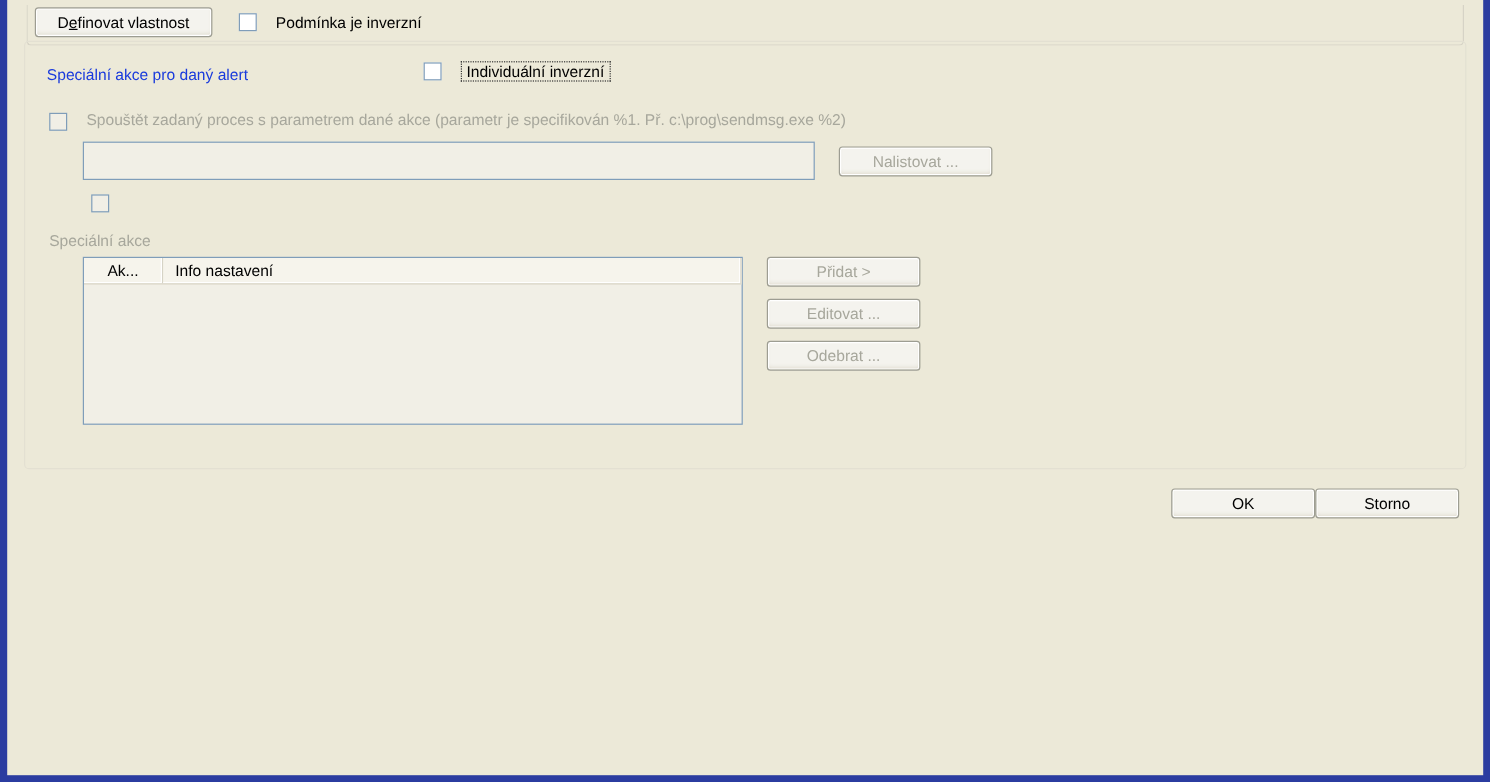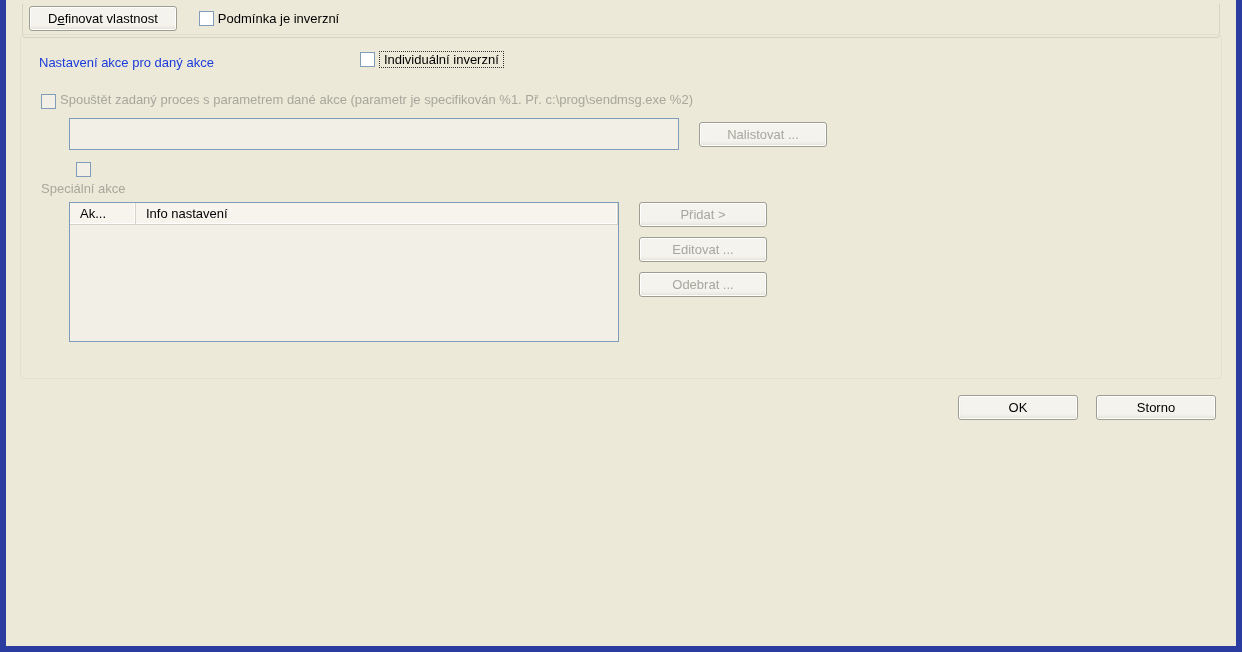--- a/index.html
+++ b/index.html
@@ -40,21 +40,21 @@
       font: inherit;
       color: #000;
       box-shadow: inset 0 0 0 1px #fff, inset 0 -3px 4px -2px #d7d2c2;
       cursor: pointer;
     }
     button.xp.disabled { color: #a7a79c; cursor: default; }
     button.xp .ul { text-decoration: underline; }
     .chk {
       display: inline-flex;
       align-items: center;
-      gap: 4px;
+      gap: 16px;
     }
     .chkbox {
       width: 15px; height: 15px;
       background: #fff;
       border: 1px solid #7f9db9;
       display: inline-block;
     }
     .chkbox.disabled { background: #f1efe6; }
     .grouptitle {
       color: #1a3bdc;
@@ -104,25 +104,24 @@
       border-bottom: 1px solid #d6d3c6;
       background: #ece9d8;
     }
     .lvcol {
       padding: 3px 10px;
       color: #000;
       border-right: 1px solid #d6d3c6;
       box-shadow: inset -1px 0 0 #fff, inset 0 -1px 0 #fff;
       background: #f6f4ec;
     }
-    .lvcol:first-child { width: 66px; }
+    .lvcol:first-child { width: 66px; text-align: center; }
     .lvcol:nth-child(2) { flex: 1; }
     .bottom-buttons {
       display: flex;
-      gap: 18px;
       justify-content: flex-end;
       padding: 16px 6px 0 0;
     }
     .bottom-buttons button { width: 120px; }
     .indent { margin-left: 32px; }
     .section { margin-bottom: 8px; }
     .small-gap { height: 6px; }
   </style>
 </head>
 <body>
@@ -139,21 +138,21 @@
           <span class="chkbox"></span>
           <span>Podmínka je inverzní</span>
         </label>
       </div>
     </div>
 
     <div class="small-gap"></div>
 
     <div class="fieldset2">
       <div class="legendrow">
-        <span class="grouptitle">Nastavení akce pro daný akce</span>
+        <span class="grouptitle">Speciální akce pro daný alert</span>
         <label class="chk">
           <span class="chkbox"></span>
           <span class="dotted">Individuální inverzní</span>
         </label>
       </div>
 
 
       <div class="section">
         <label class="chk" style="margin-left:6px; align-items:flex-start;">
           <span class="chkbox disabled" style="margin-top:2px;"></span>

